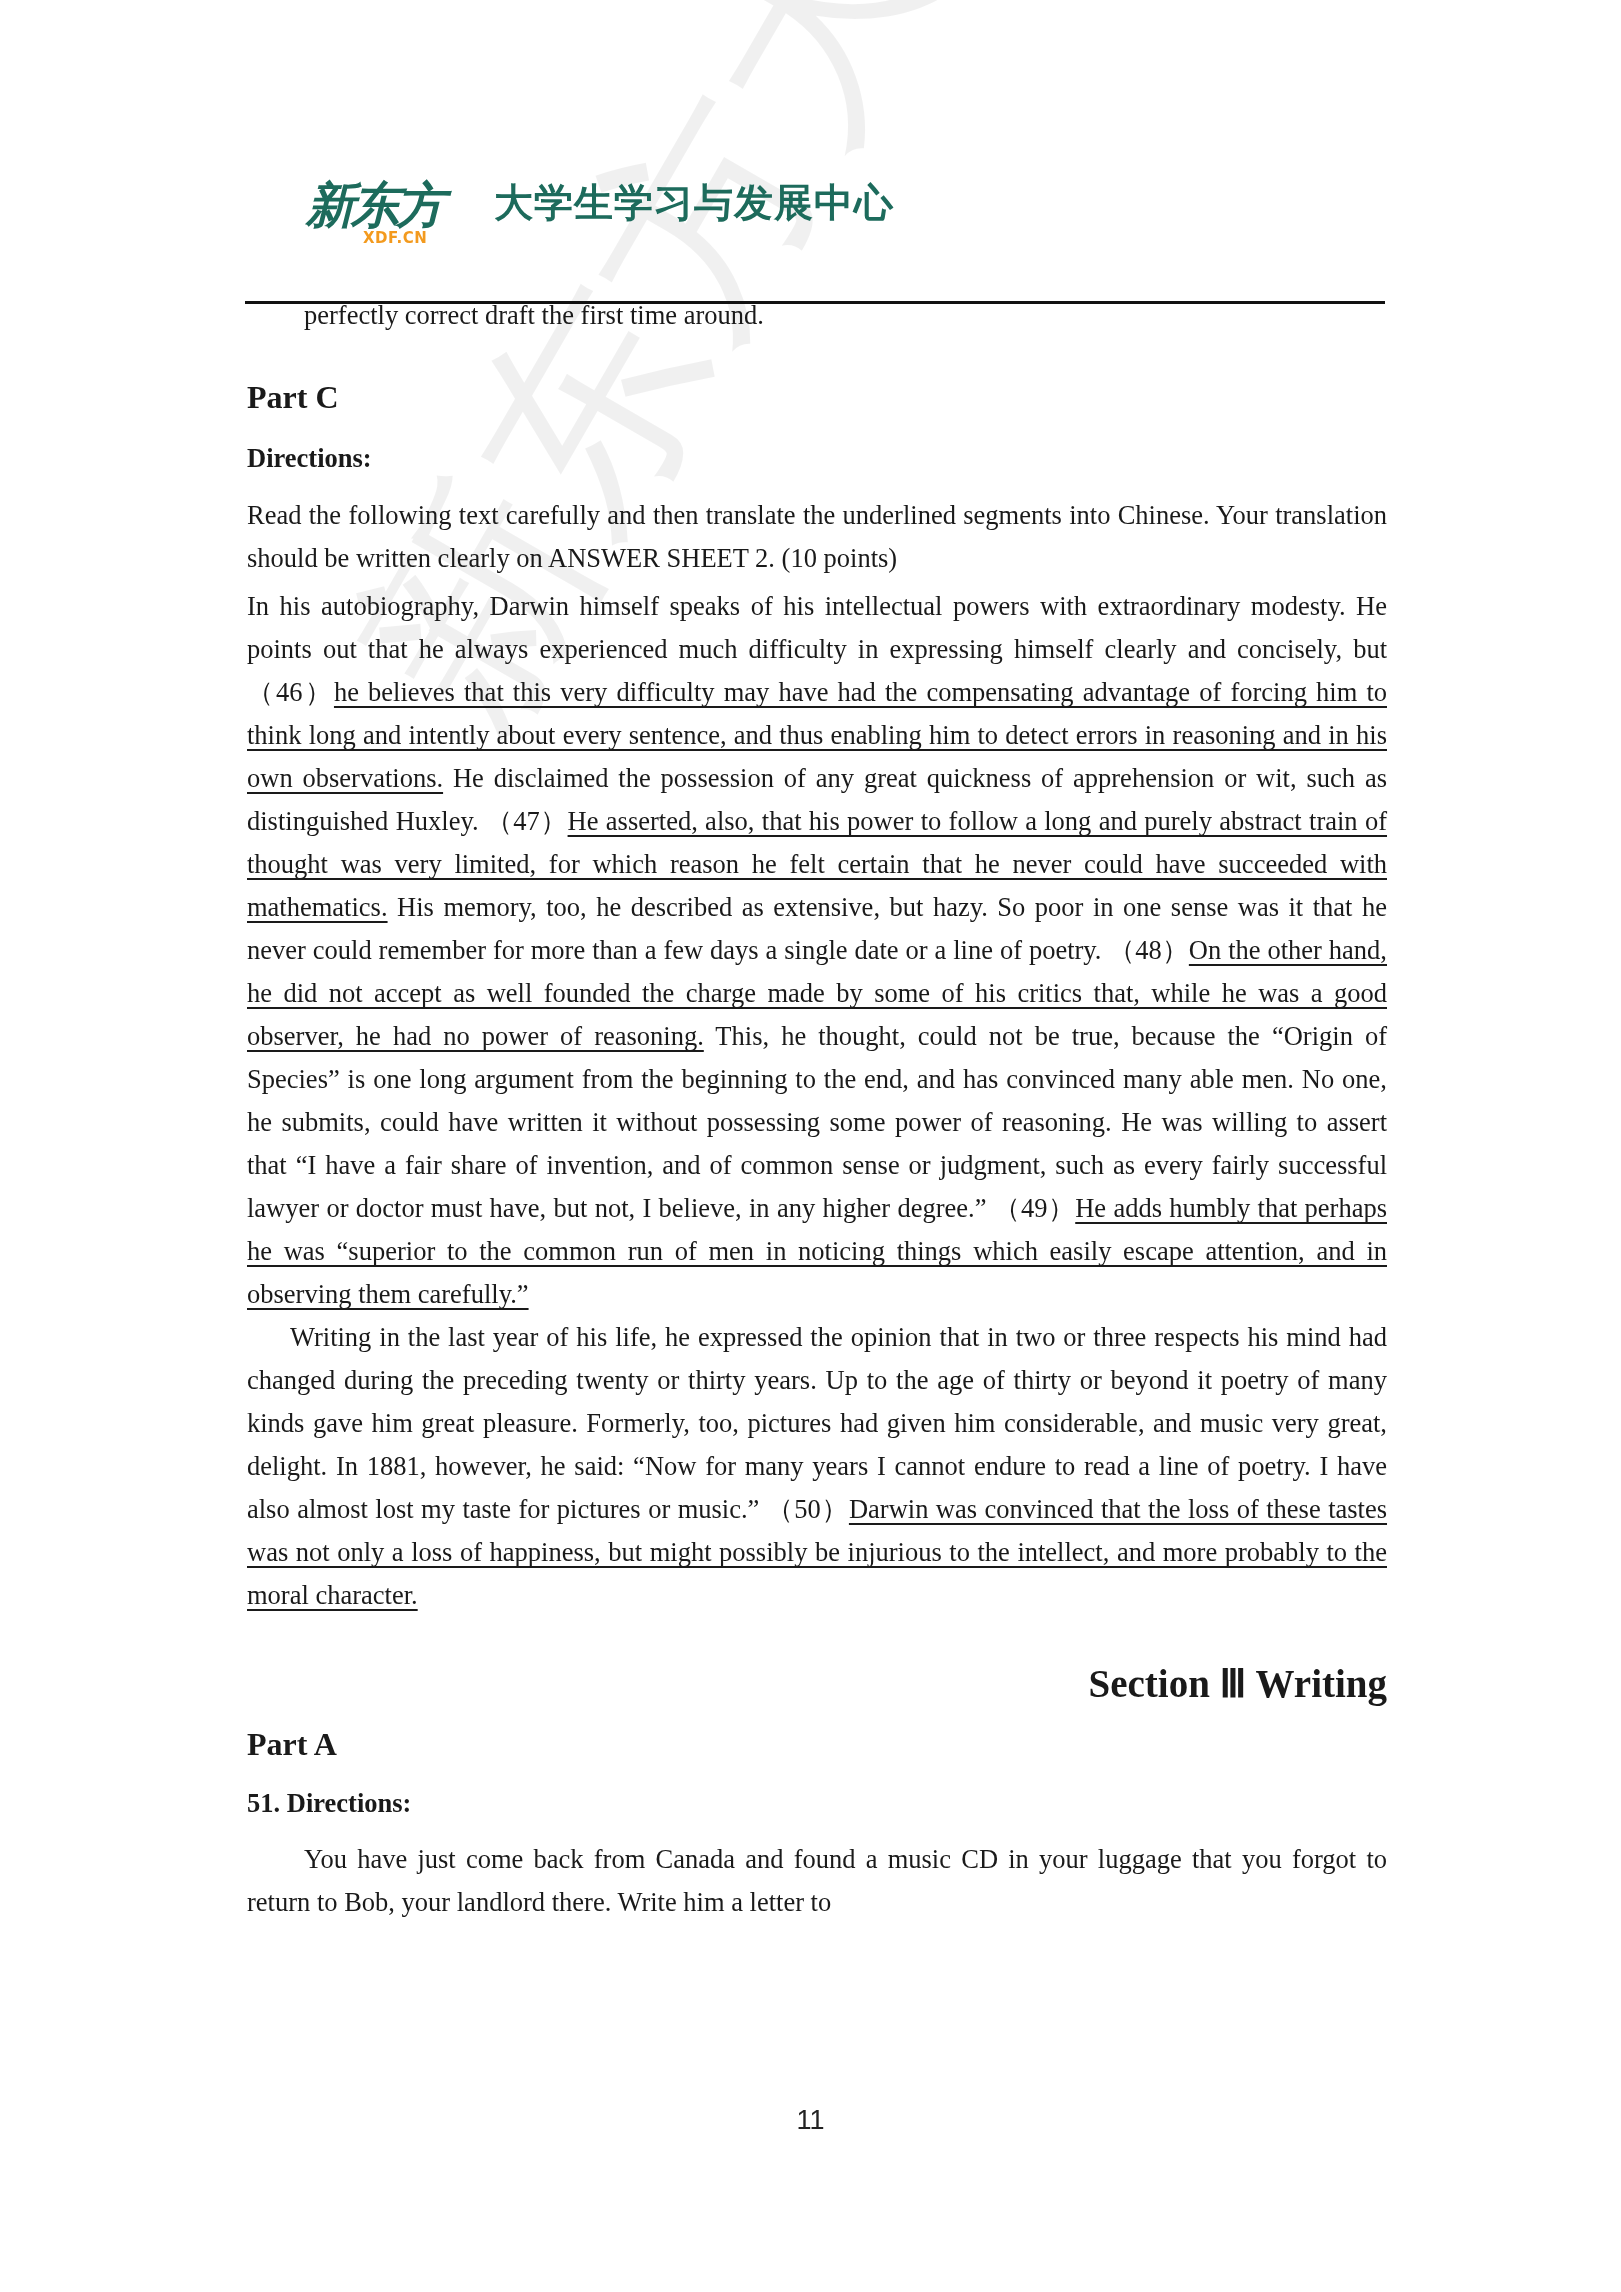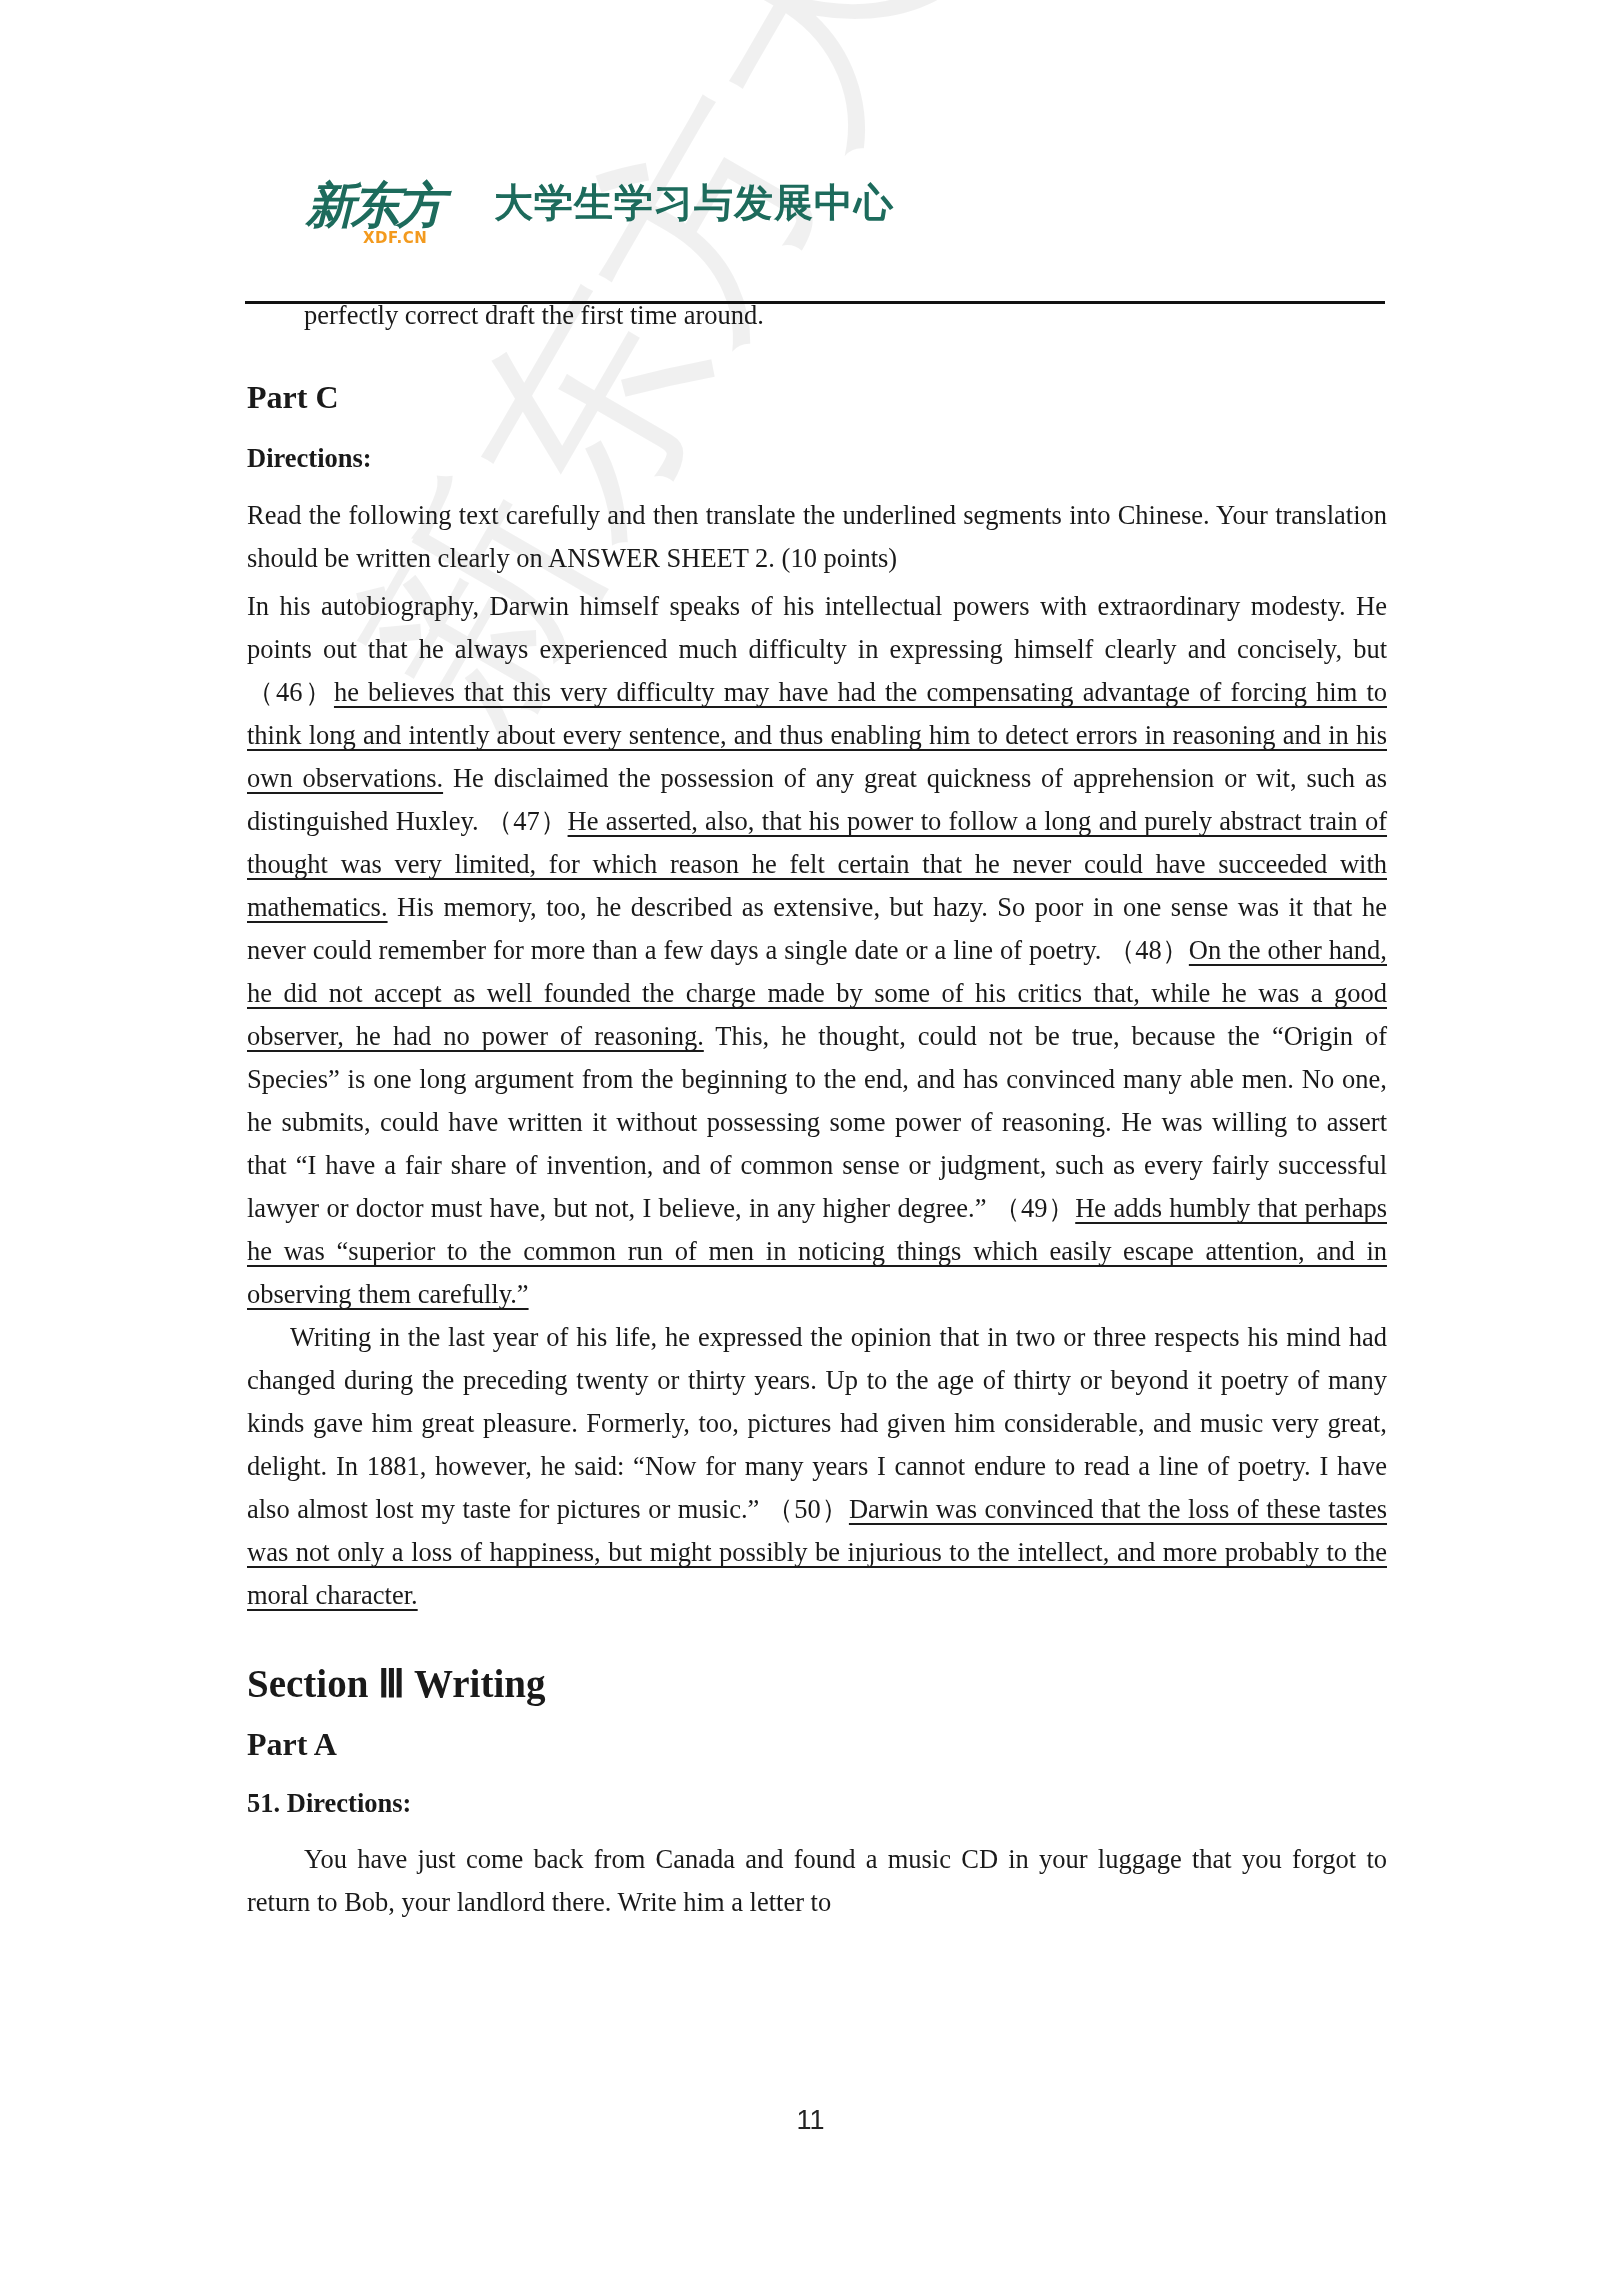--- a/index.html
+++ b/index.html
@@ -11,21 +11,21 @@
     .org-name { margin-left: 31px; margin-bottom: 21.6px; font-family: "DejaVu Sans", sans-serif; font-weight: bold; font-size: 39px; color: #1d6b5c; letter-spacing: 1px; }
     .rule { position: absolute; left: 245px; top: 301px; width: 1140px; height: 2.9px; background: #111; }
     .content { position: absolute; left: 247px; top: 290px; width: 1140px; font-size: 26.5px; line-height: 43px; }
     p { margin: 0; text-align: justify; }
     .cont-line { padding-left: 57px; margin-top: 3.9px; }
     h2.part { font-size: 32px; font-weight: bold; margin: 0; }
     .dir { font-size: 26.5px; font-weight: bold; margin: 0; }
     .italic { }
     u { text-decoration: underline; text-underline-offset: 4.9px; text-decoration-thickness: 1.5px; }
     .indent { text-indent: 43px; }
-    .section-title { text-align: left; font-size: 39px; font-weight: bold; margin: 0; }
+    .section-title { text-align: right; font-size: 39px; font-weight: bold; margin: 0; }
     .page-num { position: absolute; left: 0; width: 1621px; top: 2105px; text-align: center; font-family: "Liberation Sans", sans-serif; font-size: 27px; color: #222; }
     .watermark { position: absolute; left: 294px; top: 627px; font-family: "DejaVu Sans", sans-serif; font-size: 225px; color: rgba(0,0,0,0.06); transform: rotate(-60deg); transform-origin: left top; white-space: nowrap; pointer-events: none; }
   </style>
 </head>
 <body>
 
 <div class="watermark">新东方大学生</div>
 
 <div class="header">
   <div class="logo">

